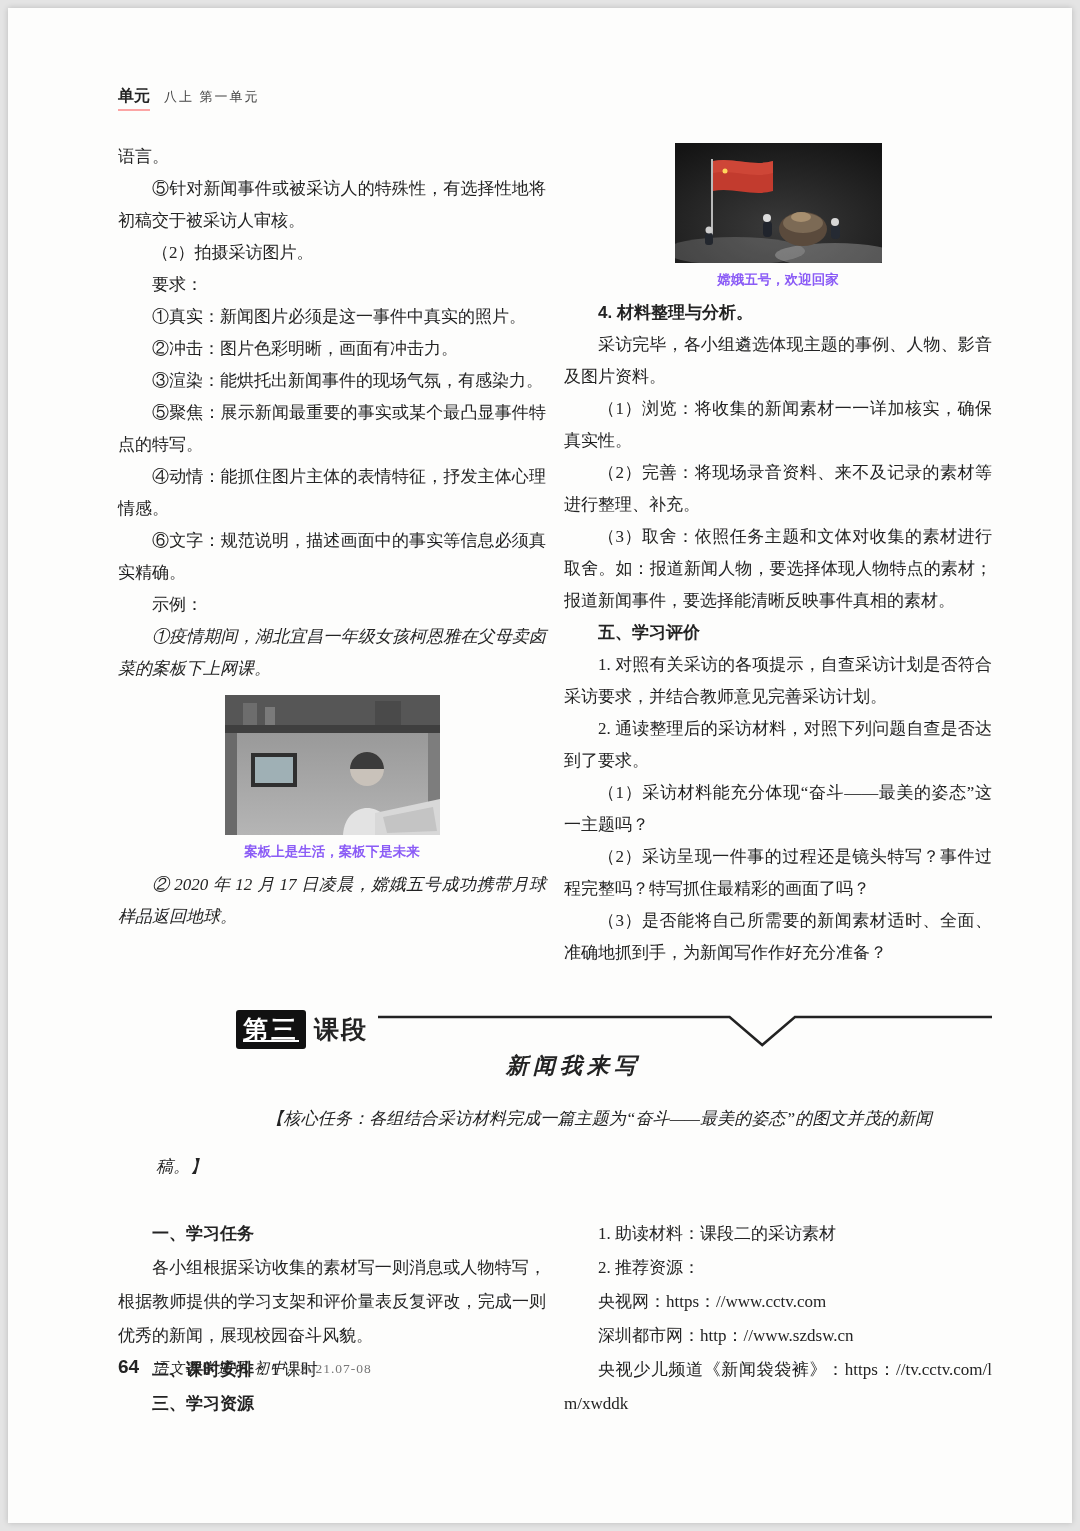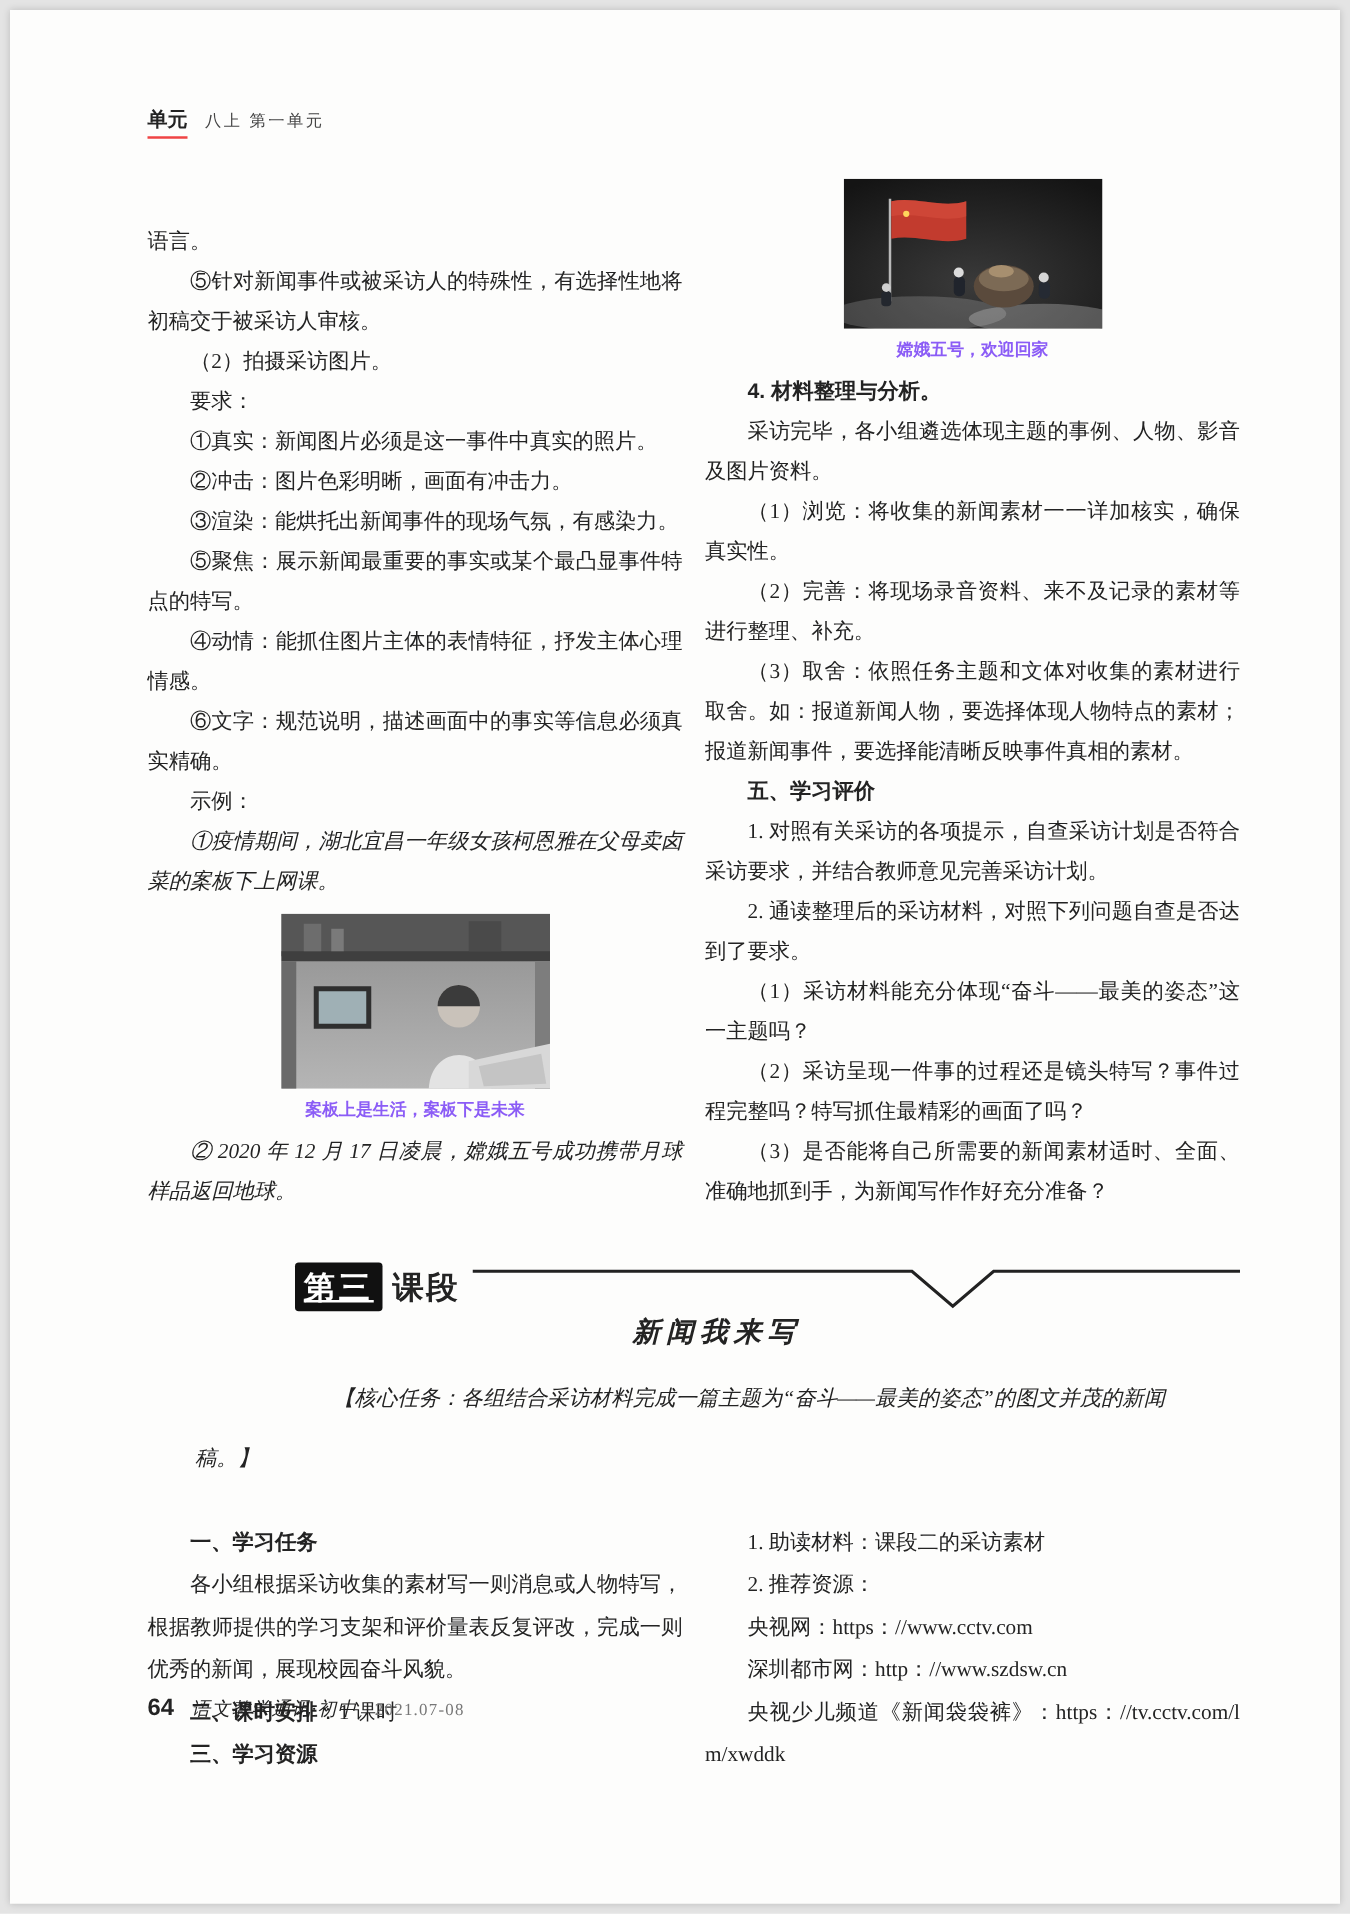--- a/index.html
+++ b/index.html
@@ -4,25 +4,25 @@
 <style>
   * { margin:0; padding:0; box-sizing:border-box; }
   html,body { width:1080px; height:1531px; overflow:hidden; }
   body { background:#e4e4e4; font-family:"Liberation Serif","DejaVu Serif",serif; color:#232323; }
   .page { position:absolute; left:8px; top:8px; width:1064px; height:1515px;
           background:#fdfdfc; padding:78px 80px 0 110px; box-shadow:0 0 6px rgba(0,0,0,.18); }
 
   
   .page-header { display:flex; align-items:baseline; gap:14px; }
   .unit-label { font-family:Liberation Mono, monospace; font-weight:bold; font-size:16px;
-                border-bottom:2px solid #ef4444; padding-bottom:2px; }
+                border-bottom:2px solid #fca5a5; padding-bottom:2px; }
   .unit-info  { font-family:"Liberation Sans",sans-serif; font-size:13px; color:#444; letter-spacing:2px; }
 
   
-  .two-col { display:flex; gap:18px; margin-top:30px;align-items:flex-end; }
+  .two-col { display:flex; gap:18px; margin-top:30px; }
   .col { flex:1; min-width:0; }
   .col p { font-size:17px; line-height:32px; text-align:justify; text-indent:2em; }
   p.noindent { text-indent:0; }
   p.kai { font-style:italic; }
   .heiti { font-family:"Liberation Sans",sans-serif; font-weight:bold; }
   .heiti-inline { font-family:"Liberation Sans",sans-serif; font-weight:bold; }
 
   figure { text-align:center; margin:10px auto 8px auto; }
   figure svg { display:block; margin:0 auto; }
   figcaption { font-family:"Liberation Sans",sans-serif; font-weight:bold; font-size:13.5px;

